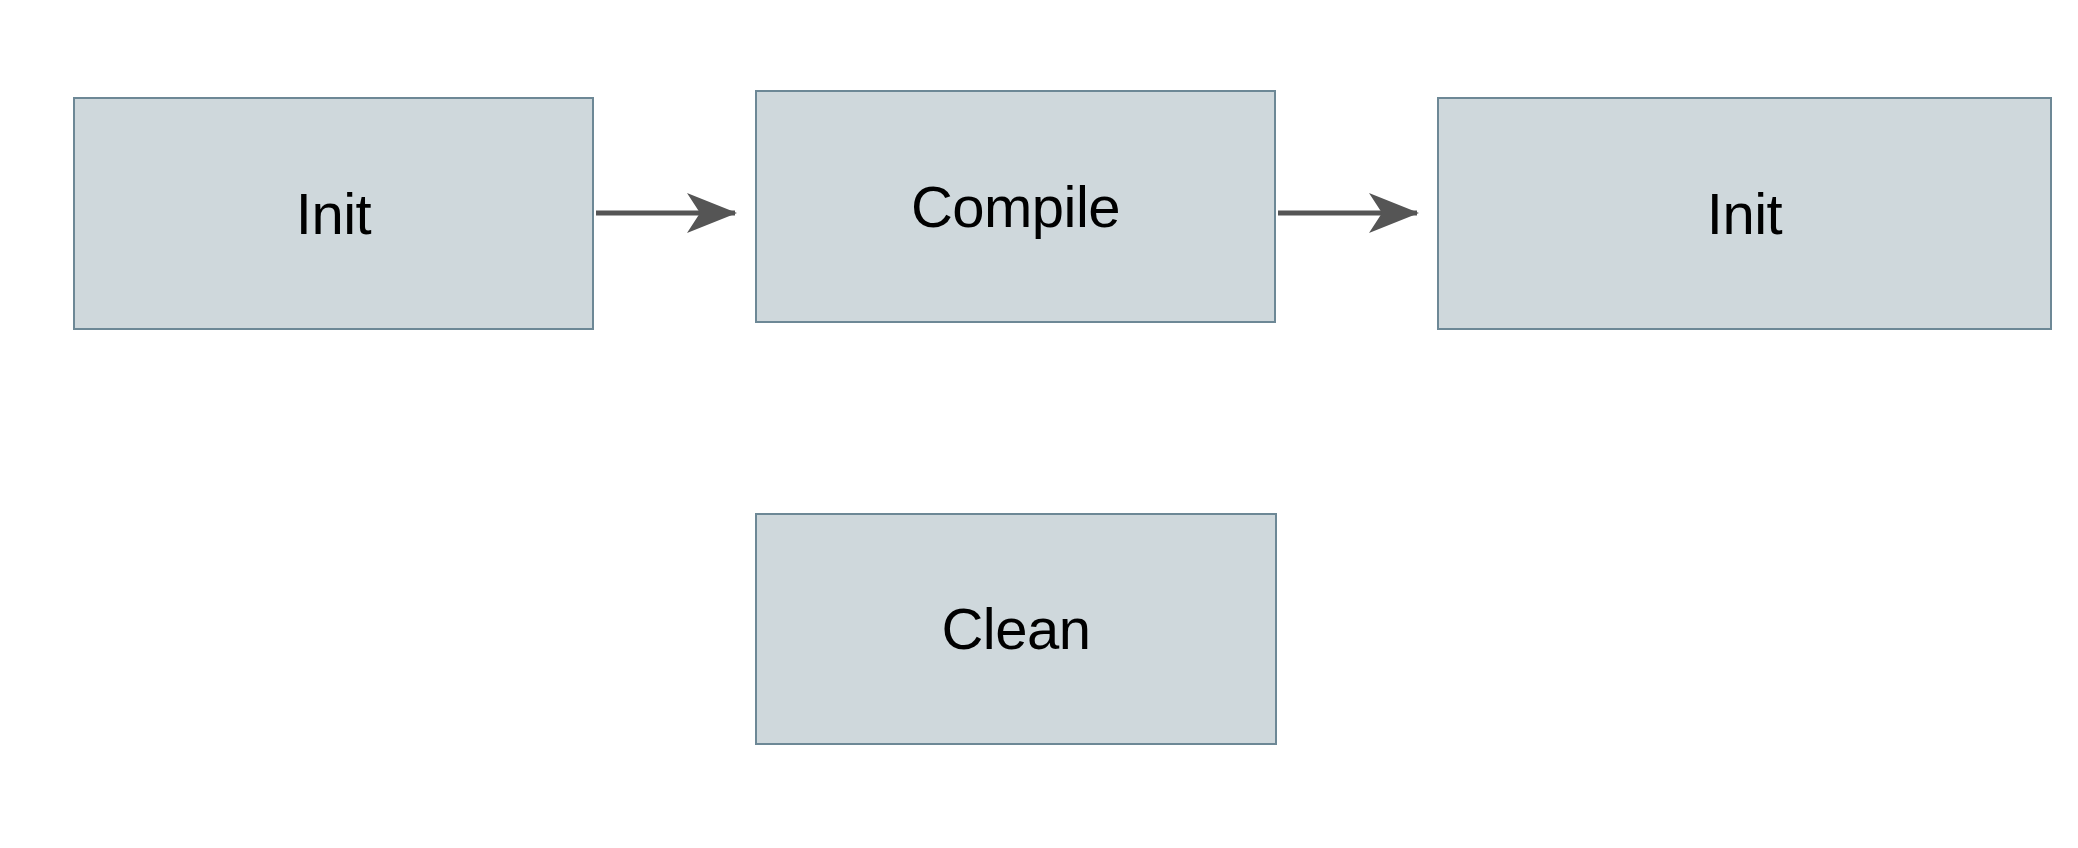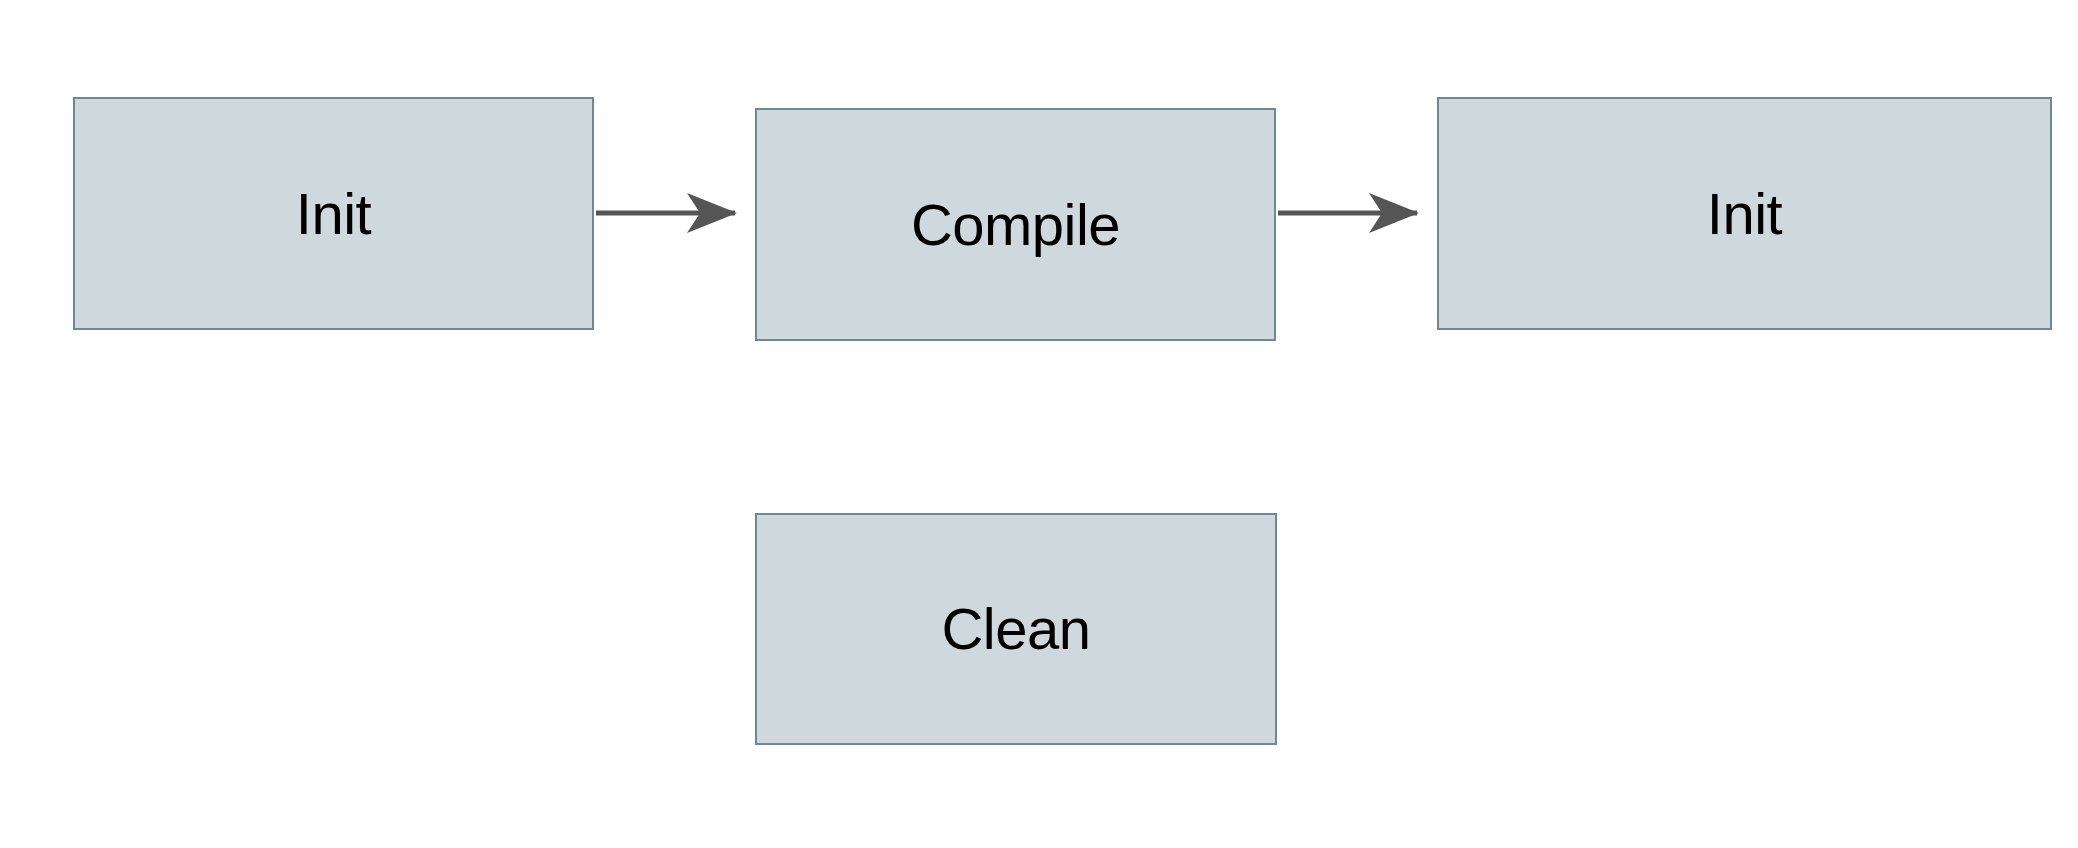--- a/index.html
+++ b/index.html
@@ -71,21 +71,21 @@
 
     <g>
       <line x1="1278" y1="213" x2="1417" y2="213" stroke="#555555" stroke-width="5" marker-end="url(#arrowhead-2)"></line>
     </g>
   </svg>
 
   <div class="node-box node-dist" style="left: 73px; top: 97px; width: 521px; height: 233px; background: rgb(207, 216, 220); border-color: rgb(109, 136, 150);">
     <span class="node-label" style="color: rgb(0, 0, 0);">Init</span>
   </div>
 
-  <div class="node-box node-compile" style="left: 755px; top: 108px; width: 521px; height: 233px; background: rgb(207, 216, 220); border-color: rgb(109, 136, 150);">
+  <div class="node-box node-compile" style="left: 755px; top: 90px; width: 521px; height: 233px; background: rgb(207, 216, 220); border-color: rgb(109, 136, 150);">
     <span class="node-label" style="color: rgb(0, 0, 0);">Compile</span>
   </div>
 
   <div class="node-box node-init" style="left: 1437px; top: 97px; width: 615px; height: 233px; background: rgb(207, 216, 220); border-color: rgb(109, 136, 150);">
     <span class="node-label" style="color: rgb(0, 0, 0);">Init</span>
   </div>
 
   <div class="node-box node-clean" style="left: 755px; top: 513px; width: 522px; height: 232px; background: rgb(207, 216, 220); border-color: rgb(109, 136, 150);">
     <span class="node-label" style="color: rgb(0, 0, 0);">Clean</span>
   </div>

